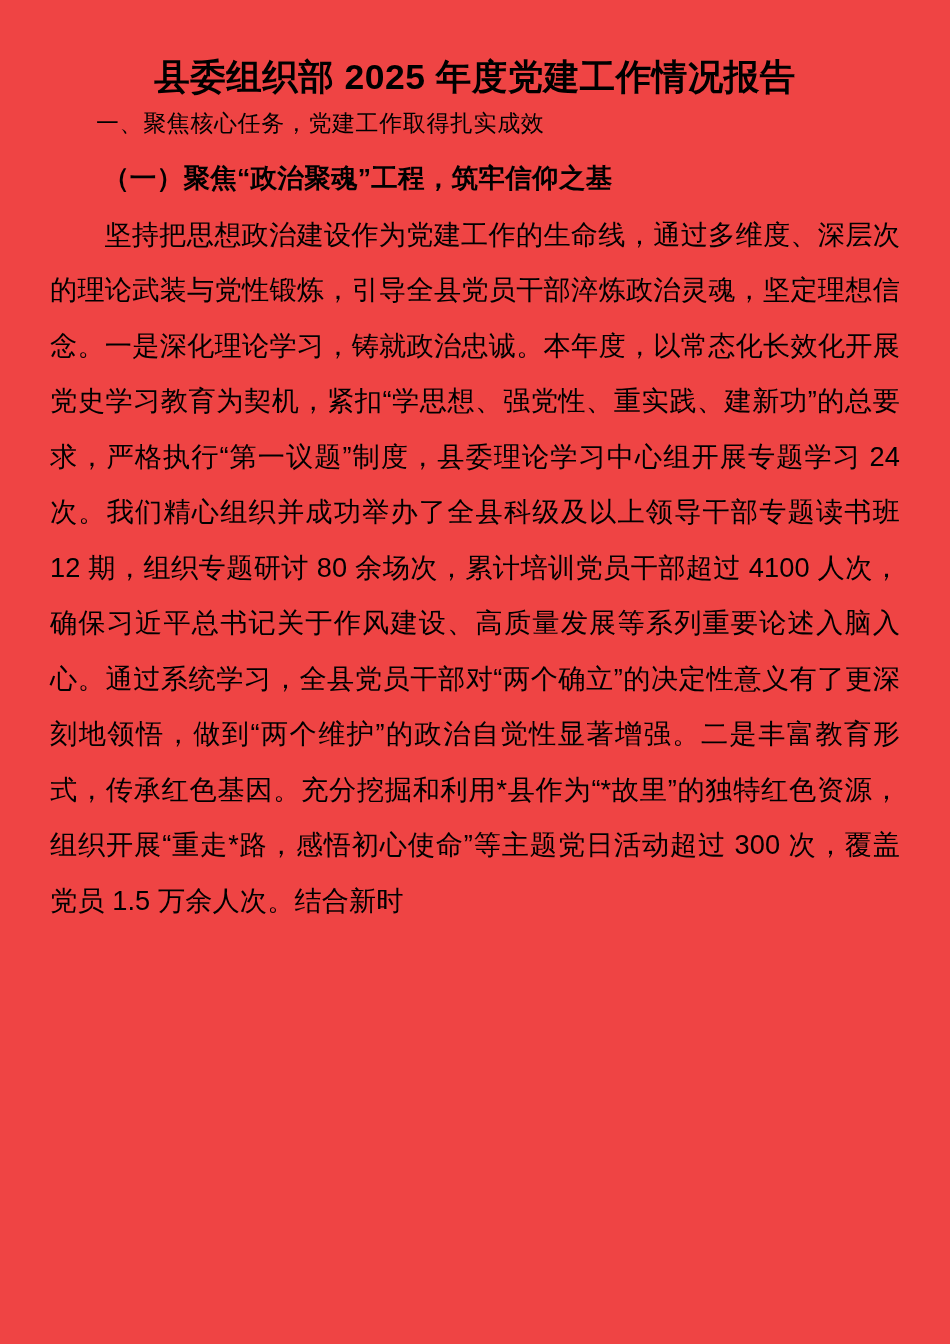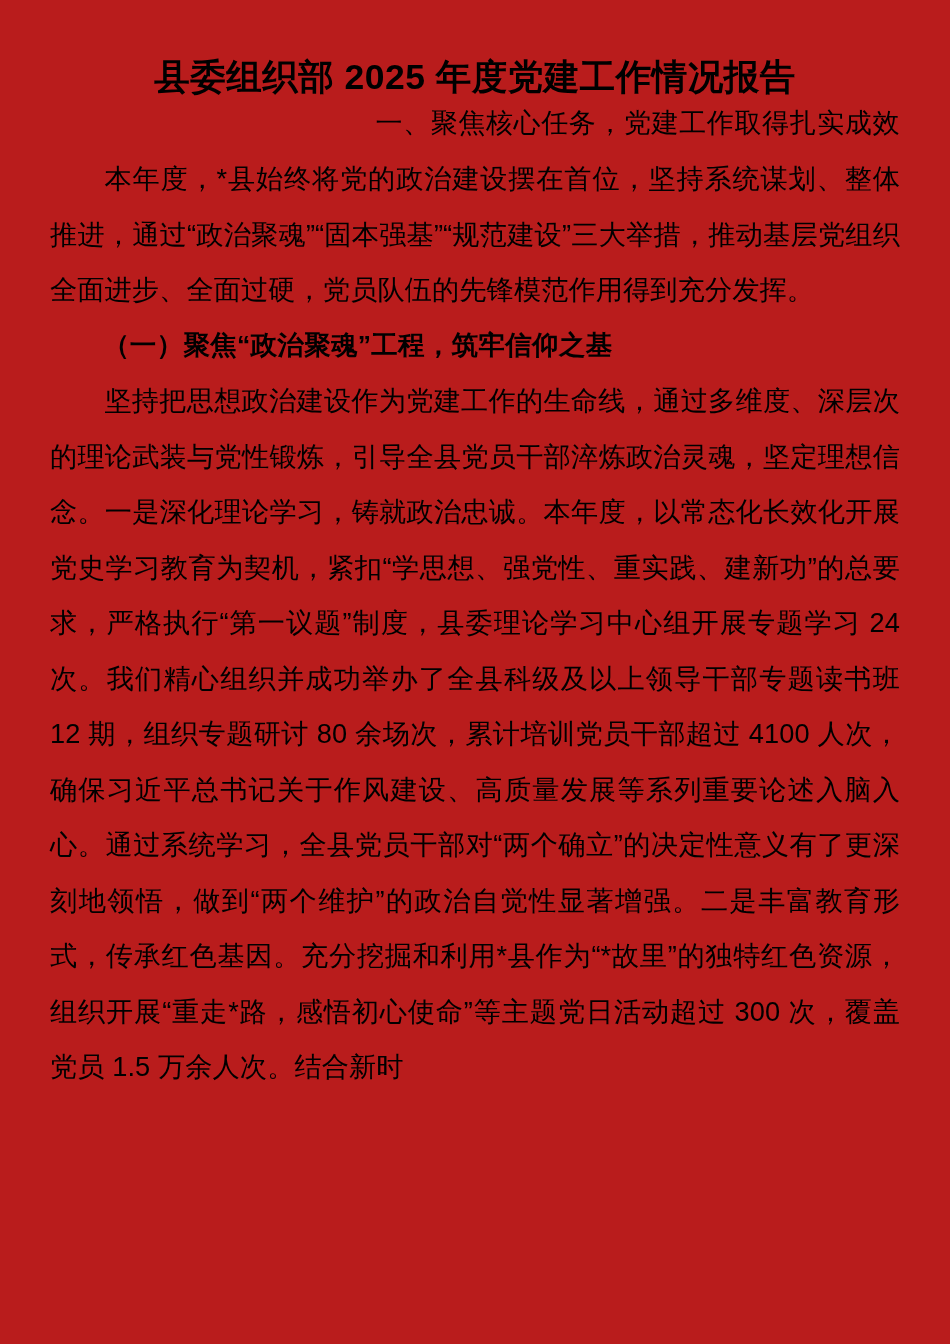--- a/index.html
+++ b/index.html
@@ -9,21 +9,21 @@
     background: #ffffff;
   }
   body {
     font-family: "Liberation Sans", "DejaVu Sans", sans-serif;
     color: #000000;
   }
   .page {
     position: relative;
     width: 950px;
     height: 1344px;
-    background: #b91c1c;
+    background: #ef4444;
     overflow: hidden;
     box-sizing: border-box;
     padding: 14px;
   }
   .content {
     position: absolute;
     left: 50px;
     top: 0;
     width: 850px;
   }
@@ -47,27 +47,26 @@
     text-justify: inter-character;
     margin: 0;
     text-indent: 2em;
     letter-spacing: 0.1px;
     font-weight: normal;
   }
   .para-gap-top {
     margin-top: 0px;
   }
   .heading-1 {
-    font-size: 27px;
+    font-size: 23px;
     line-height: 55.5px;
     margin: 0;
     text-indent: 2em;
     font-weight: normal;
     letter-spacing: 0.6px;
-    text-align: right;
   }
   .heading-2 {
     font-size: 26.5px;
     line-height: 55.5px;
     margin: 0;
     text-indent: 2em;
     font-weight: bold;
     letter-spacing: 0.3px;
   }
 </style>
@@ -75,20 +74,19 @@
 <body>
 
 <div class="page">
   <div class="content">
 
     <h1 class="doc-title">县委组织部 2025 年度党建工作情况报告</h1>
 
 
     <p class="heading-1">一、聚焦核心任务，党建工作取得扎实成效</p>
 
-    <p class="body-para">本年度，*县始终将党的政治建设摆在首位，坚持系统谋划、整体推进，通过“政治聚魂”“固本强基”“规范建设”三大举措，推动基层党组织全面进步、全面过硬，党员队伍的先锋模范作用得到充分发挥。</p>
 
     <p class="heading-2">（一）聚焦“政治聚魂”工程，筑牢信仰之基</p>
 
     <p class="body-para">坚持把思想政治建设作为党建工作的生命线，通过多维度、深层次的理论武装与党性锻炼，引导全县党员干部淬炼政治灵魂，坚定理想信念。一是深化理论学习，铸就政治忠诚。本年度，以常态化长效化开展党史学习教育为契机，紧扣“学思想、强党性、重实践、建新功”的总要求，严格执行“第一议题”制度，县委理论学习中心组开展专题学习 24 次。我们精心组织并成功举办了全县科级及以上领导干部专题读书班 12 期，组织专题研讨 80 余场次，累计培训党员干部超过 4100 人次，确保习近平总书记关于作风建设、高质量发展等系列重要论述入脑入心。通过系统学习，全县党员干部对“两个确立”的决定性意义有了更深刻地领悟，做到“两个维护”的政治自觉性显著增强。二是丰富教育形式，传承红色基因。充分挖掘和利用*县作为“*故里”的独特红色资源，组织开展“重走*路，感悟初心使命”等主题党日活动超过 300 次，覆盖党员 1.5 万余人次。结合新时</p>
 
   </div>
 </div>
 
 </body></html>

